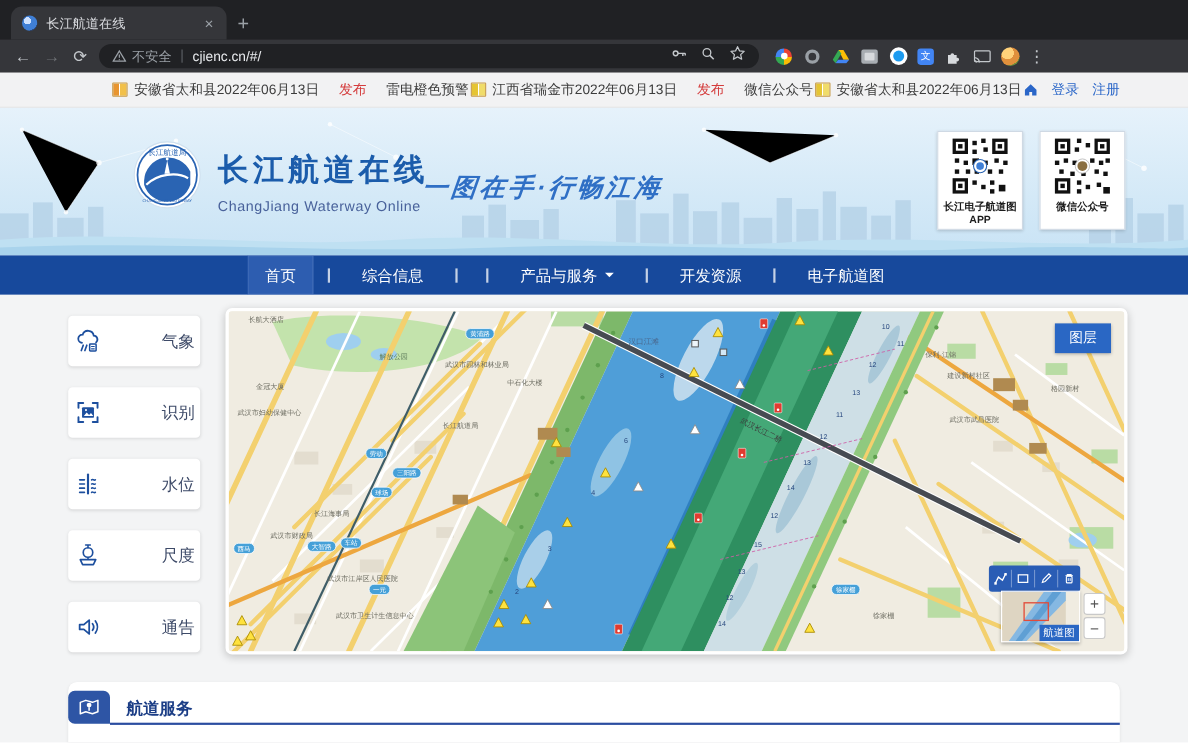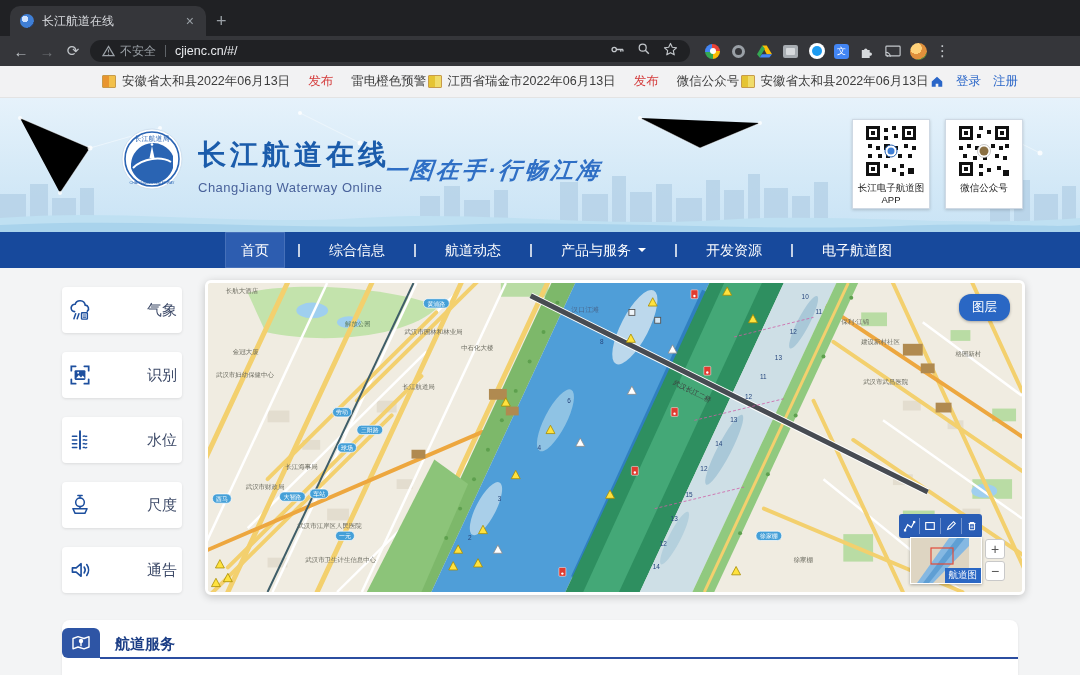--- a/index.html
+++ b/index.html
@@ -59,40 +59,40 @@
   .banner-decor { position:absolute; inset:0; }
   .logo { position:absolute; left:121px; top:30px; width:62px; height:62px; }
   .brand { position:absolute; left:198px; top:38px; }
   .brand-title { font-size:28px; font-weight:bold; color:#1b5cab; letter-spacing:4px; }
   .brand-sub { font-size:13px; color:#49629b; letter-spacing:0.5px; margin-top:6px; }
   .slogan { position:absolute; left:384px; top:57px; font-size:23px; font-weight:bold; font-style:italic;
     color:#2f6fc5; letter-spacing:3px; transform:skewX(-6deg); }
   .qr { position:absolute; top:21px; width:78px; height:90px; background:#fff; border:1px solid #cfd9e4;
     box-shadow:0 1px 3px rgba(0,0,0,.18); text-align:center; padding-top:4px; }
   .qr.q1 { left:852px; } .qr.q2 { left:945px; }
-  .qr-cap { font-size:9.5px; font-weight:normal; color:#1c1c1c; line-height:1.25; }
+  .qr-cap { font-size:9.5px; font-weight:bold; color:#1c1c1c; line-height:1.25; }
 
   
   .mainnav { height:36px; background:#17499c; display:flex; align-items:center; padding-left:225px;
     color:#fff; font-size:14px; }
   .nav-item { height:36px; line-height:36px; padding:0 16px; display:flex; align-items:center; cursor:pointer; }
   .nav-item.active { background:#2d5db0; box-shadow:inset 0 0 0 1px rgba(255,255,255,.12); }
   .nav-sep { width:2px; height:13px; background:rgba(255,255,255,.75); margin:0 13px; }
   .caret { width:0; height:0; border:4px solid transparent; border-top-color:#fff; margin:4px 0 0 7px; }
 
   
   .content { position:relative; height:342px; background:#f3f4f5; }
   .side-card { position:absolute; left:62px; width:120px; height:46px; background:#fff; border-radius:4px;
     box-shadow:0 1px 3px rgba(0,0,0,.10); display:flex; align-items:center; justify-content:center; gap:15px; cursor:pointer; }
   .side-card .lbl { font-size:15px; color:#3d4a68;margin-left:39px; }
   .map-panel { position:absolute; left:205px; top:12px; width:820px; height:315px; background:#f0ece1;
     border:3px solid #fff; border-radius:6px; box-shadow:0 2px 8px rgba(0,0,0,.20); overflow:hidden; }
   .map-panel svg.mapsvg { position:absolute; inset:0; }
   .layers-btn { position:absolute; right:12px; top:11px; background:#2a67c4; color:#fff; font-size:12.5px;
-    padding:5px 13px; border-radius:12px; border:none; box-shadow:0 1px 3px rgba(0,0,0,.3); cursor:pointer; }
+    padding:5px 13px; border-radius:0; border:none; box-shadow:0 1px 3px rgba(0,0,0,.3); cursor:pointer; }
   .draw-toolbar { position:absolute; right:40px; bottom:54px; height:24px; background:#2a5db5; border-radius:3px;
     display:flex; align-items:center; }
   .draw-toolbar .dt { width:20px; height:24px; display:flex; align-items:center; justify-content:center; cursor:pointer; }
   .draw-toolbar .gap { width:1px; height:16px; background:rgba(255,255,255,.35); }
   .minimap { position:absolute; right:40px; bottom:8px; width:72px; height:47px; border:1px solid #fff;
     box-shadow:0 1px 3px rgba(0,0,0,.3); overflow:hidden; }
   .mini-badge { position:absolute; right:0; bottom:0; background:#2a67c4; color:#fff; font-size:9.5px;
     padding:1px 4px; }
   .mini-slider { position:absolute; right:103px; bottom:10px; width:4px; height:40px; background:rgba(255,255,255,.85);
     border-radius:2px; }
@@ -384,23 +384,20 @@
 
 <nav class="mainnav">
   <div class="nav-item active">
       <span>首页</span>
     </div>
   <span class="nav-sep"></span>
   <div class="nav-item">
       <span>综合信息</span>
     </div>
   <span class="nav-sep"></span>
-  <div class="nav-item">
-      <span>航道动态</span>
-    </div>
   <span class="nav-sep"></span>
   <div class="nav-item">
       <span>产品与服务</span>
       <span class="caret"></span>
     </div>
   <span class="nav-sep"></span>
   <div class="nav-item">
       <span>开发资源</span>
     </div>
   <span class="nav-sep"></span>

